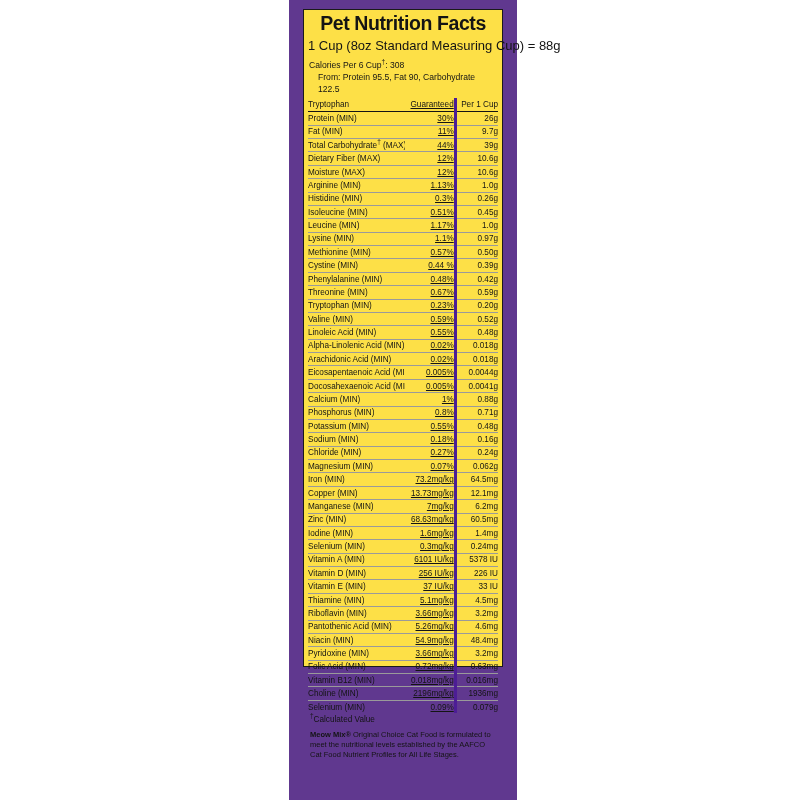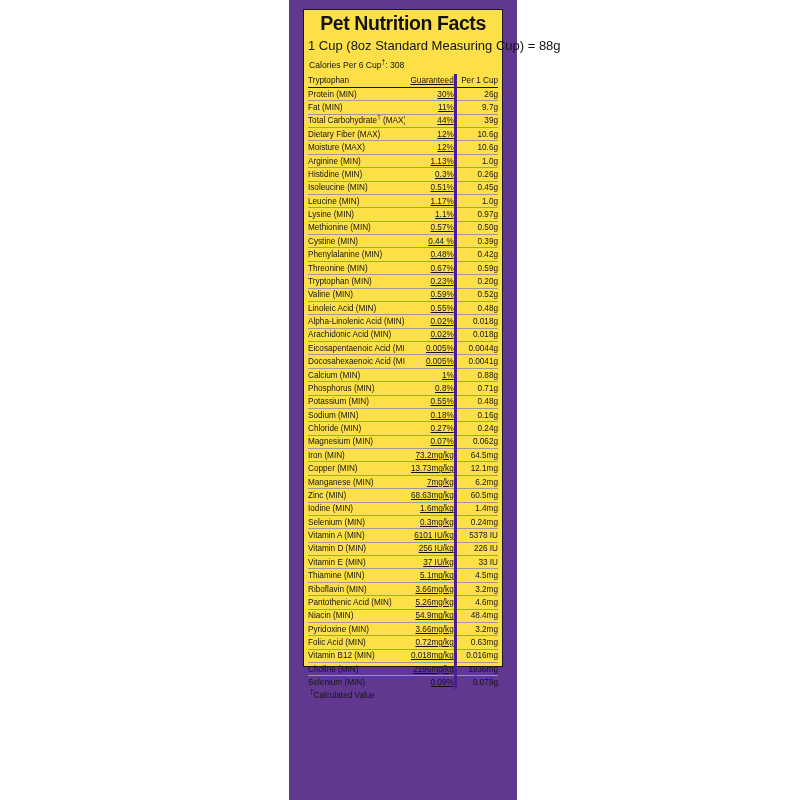--- a/index.html
+++ b/index.html
@@ -135,20 +135,21 @@
     <div class="facts-title">Pet Nutrition Facts</div>
 
     <div class="rule-thin"></div>
 
     <div class="serving-line">1 Cup (8oz Standard Measuring Cup) = 88g</div>
 
     <div class="rule-thick"></div>
 
     <div class="calories-block">
       <div><span>Calories Per 6 Cup</span><sup class="dag">†</sup><span>: 308</span></div>
+      <div class="calories-sub">From: Protein 95.5, Fat 90, Carbohydrate 122.5</div>
     </div>
 
     <div class="rule-medium"></div>
 
     <table class="nutrients-table">
       <thead>
         <tr>
           <th class="col-name">Tryptophan</th>
           <th class="col-guar">Guaranteed</th>
           <th class="col-cup">Per 1 Cup</th>
@@ -382,18 +383,21 @@
           </tr>
         </tbody>
     </table>
 
     <div class="rule-medium"></div>
 
     <div class="footnote-calc"><sup class="dag">†</sup>Calculated Value</div>
 
     <div class="rule-medium"></div>
 
+    <div class="aafco-block">
+      <span class="aafco-brand">Meow Mix®</span><span> Original Choice Cat Food is formulated to meet the nutritional levels established by the AAFCO Cat Food Nutrient Profiles for All Life Stages.</span>
+    </div>
 
     <div class="spacer-flex"></div>
 
   </div>
 
 </div>
 
 </body></html>

